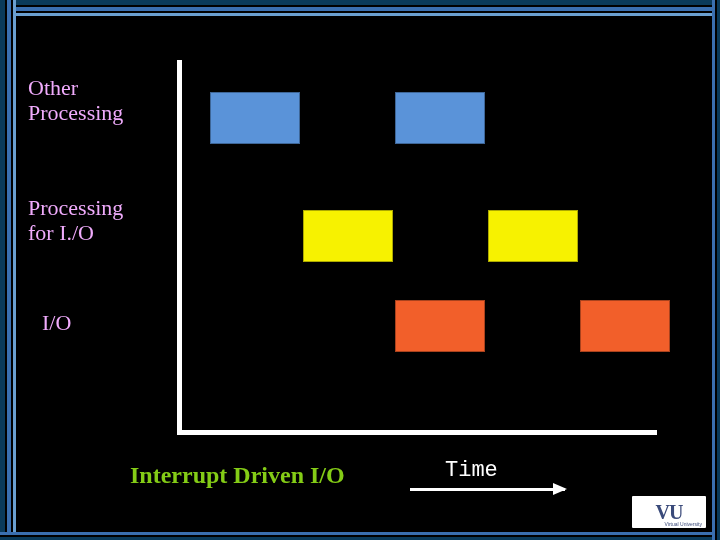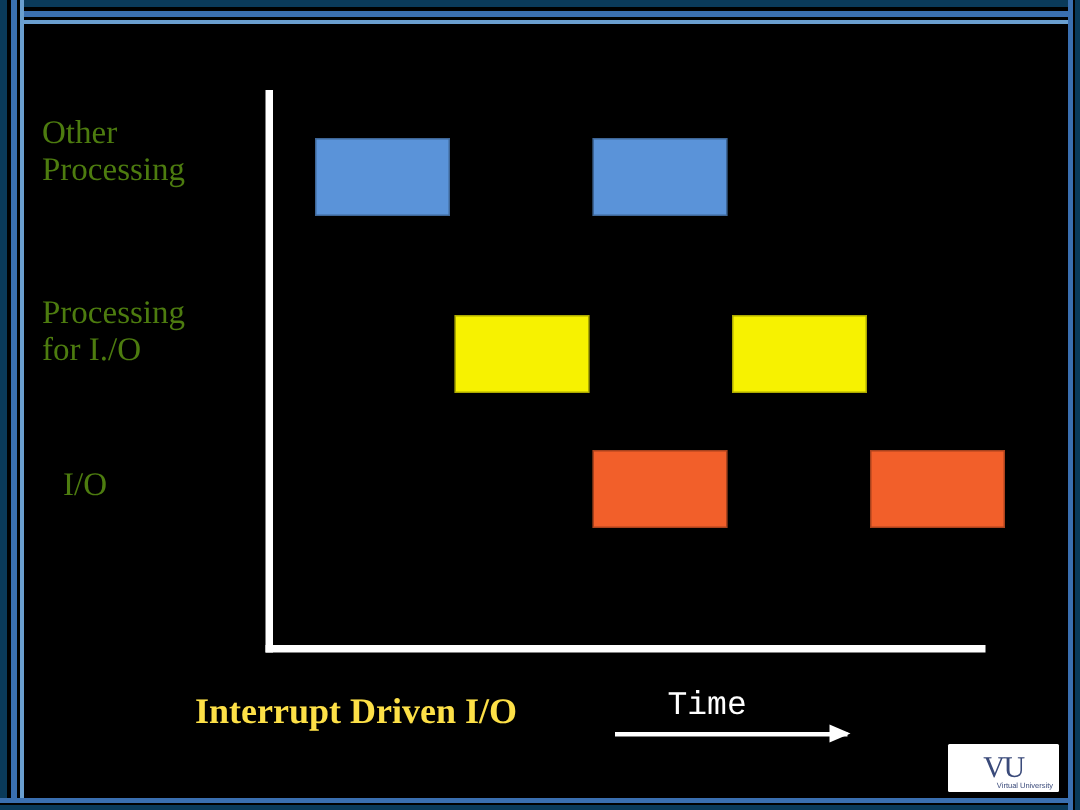--- a/index.html
+++ b/index.html
@@ -62,36 +62,36 @@
   .axis-x {
     position: absolute;
     left: 177px;
     top: 430px;
     width: 480px;
     height: 5px;
     background: #fff;
   }
   .row-label {
     position: absolute;
-    color: #4d7c0f;
+    color: #f0abfc;
     font-size: 22px;
     line-height: 1.15;
     white-space: pre;
   }
   .block {
     position: absolute;
     height: 52px;
     border: 1px solid rgba(0,0,0,0.3);
   }
   .block.blue   { background: #5a93d9; }
   .block.yellow { background: #f7f200; }
   .block.orange { background: #f25f2a; }
   .chart-title {
     position: absolute;
-    color: #fde047;
+    color: #84cc16;
     font-weight: bold;
     font-size: 24px;
   }
   .axis-label {
     position: absolute;
     color: #fff;
     font-size: 22px;
   }
   .time-arrow {
     position: absolute;
@@ -115,21 +115,21 @@
     width: 74px;
     height: 32px;
     background: #fff;
     border-radius: 1px;
     display: flex;
     align-items: center;
     justify-content: center;
   }
   .logo-text {
     font-family: Georgia, serif;
-    font-weight: normal;
+    font-weight: bold;
     font-size: 20px;
     color: #3a4a7a;
     letter-spacing: -1px;
   }
   .logo-sub {
     position: absolute;
     bottom: 1px;
     right: 4px;
     font-size: 5px;
     color: #3a4a7a;

